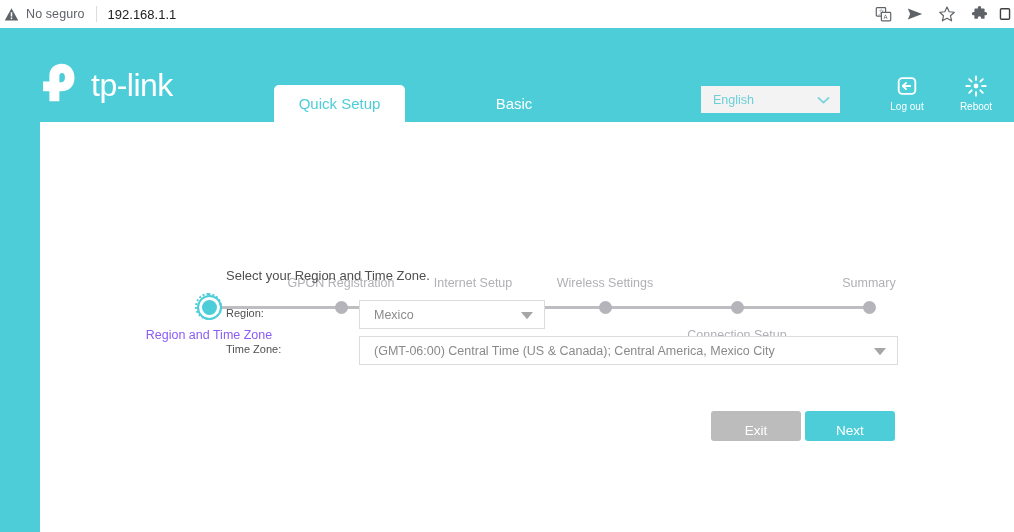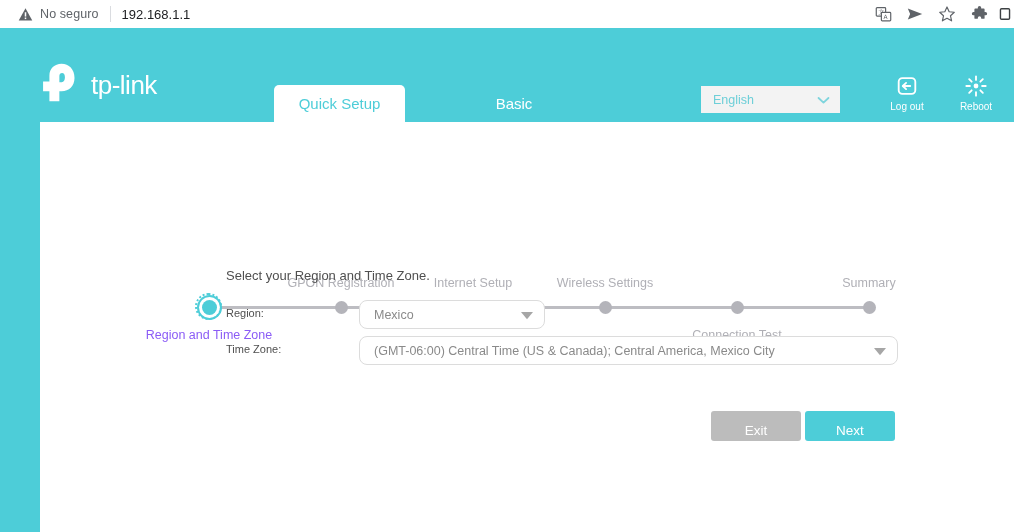--- a/index.html
+++ b/index.html
@@ -22,21 +22,21 @@
     width: 1014px;
     height: 28px;
     background: #ffffff;
     display: flex;
     align-items: center;
     box-sizing: border-box;
   }
   .url-zone {
     display: flex;
     align-items: center;
-    padding-left: 18px;
+    padding-left: 4px;
     height: 28px;
   }
   .warn-icon {
     width: 15px;
     height: 15px;
     margin-right: 7px;
     display: block;
   }
   .not-secure {
     font-size: 12.5px;
@@ -103,21 +103,21 @@
   
   .logo {
     position: absolute;
     left: 38px;
     top: 60px;
     display: flex;
     align-items: center;
   }
   .logo-mark { display: block; }
   .logo-word {
-    font-size: 26px;
+    font-size: 32px;
     color: #ffffff;
     margin-left: 7px;
     letter-spacing: -0.5px;
     font-weight: 400;
   }
 
   
   .tabs {
     position: absolute;
     left: 274px;
@@ -268,21 +268,21 @@
     font-size: 11px;
     color: #4f4f4f;
   }
   .label-region { left: 226px; top: 307px; }
   .label-tz { left: 226px; top: 343px; }
 
   .select-box {
     position: absolute;
     background: #ffffff;
     border: 1px solid #dcdcdc;
-    border-radius: 8px;
+    border-radius: 0;
     box-sizing: border-box;
     display: flex;
     align-items: center;
     cursor: pointer;
   }
   .select-region {
     left: 359px;
     top: 300px;
     width: 186px;
     height: 29px;
@@ -442,21 +442,21 @@
   <div class="step-dot" style="left:341px"></div>
   <div class="step-dot" style="left:473px"></div>
   <div class="step-dot" style="left:605px"></div>
   <div class="step-dot" style="left:737px"></div>
   <div class="step-dot" style="left:869px"></div>
 
   <div class="step-label below current" style="left:209px">Region and Time Zone</div>
   <div class="step-label above" style="left:341px">GPON Registration</div>
   <div class="step-label above" style="left:473px">Internet Setup</div>
   <div class="step-label above" style="left:605px">Wireless Settings</div>
-  <div class="step-label below" style="left:737px">Connection Test</div>
+  <div class="step-label below" style="left:737px">Connection Setup</div>
   <div class="step-label above" style="left:869px">Summary</div>
 </div>
 
 <div class="form-area">
   <div class="instruction">Select your Region and Time Zone.</div>
 
   <div class="field-label label-region">Region:</div>
   <div class="select-box select-region">
     <span class="select-value">Mexico</span>
     <span class="select-caret">

